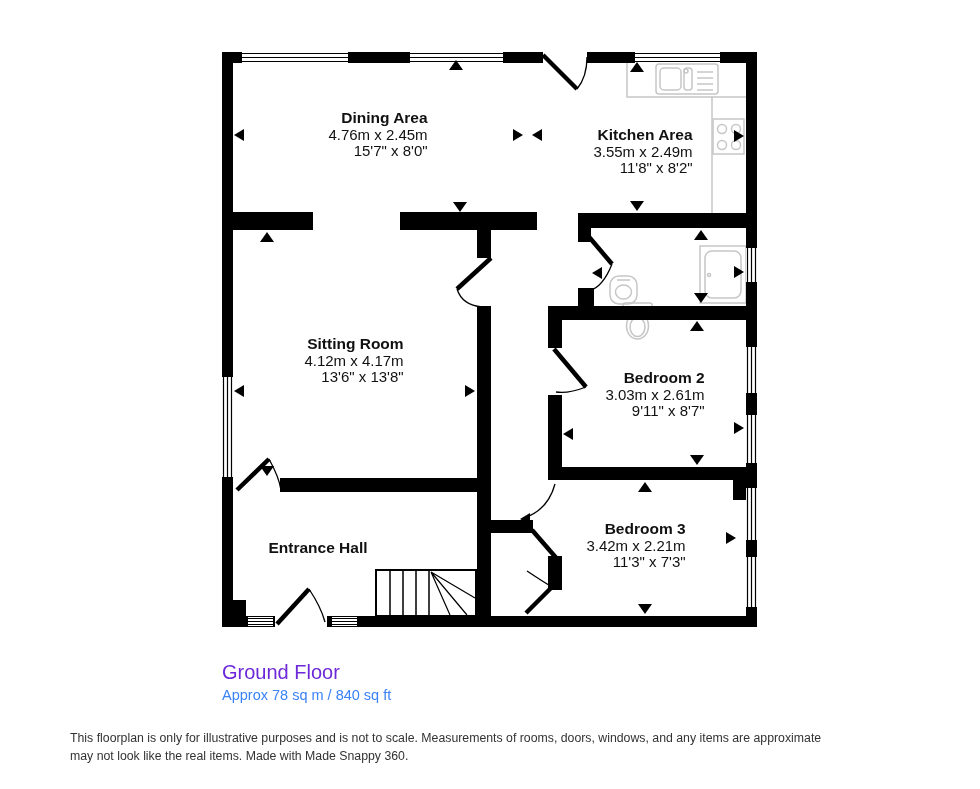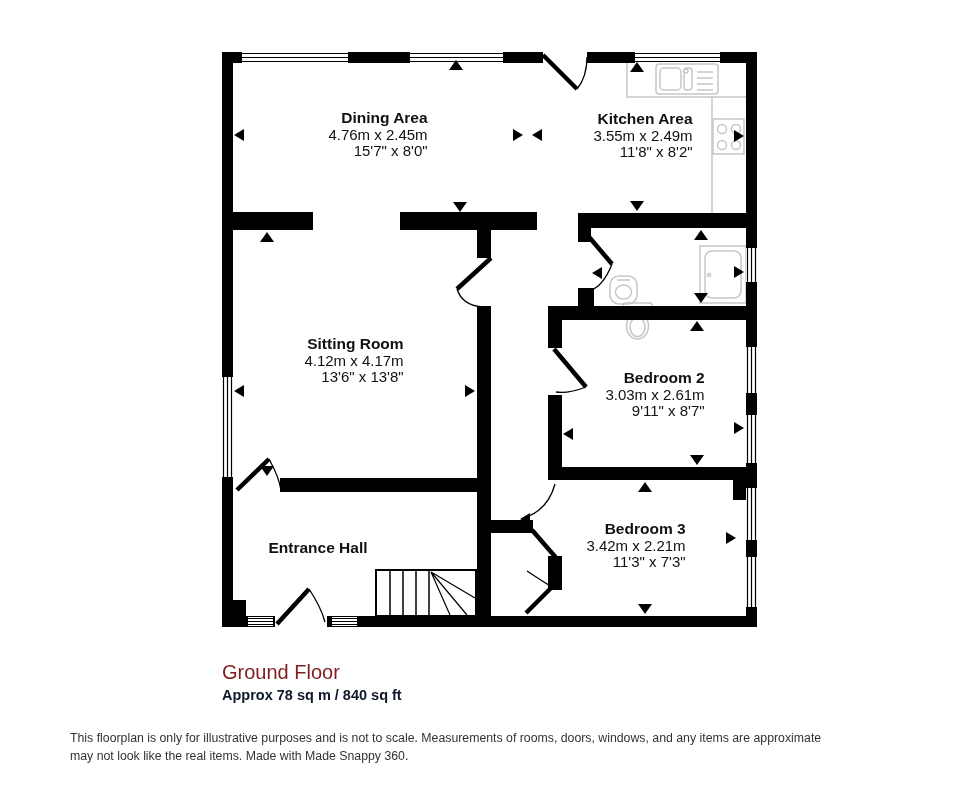--- a/index.html
+++ b/index.html
@@ -2,22 +2,22 @@
 <html><head>
 <meta charset="utf-8">
 <style>
   html,body{margin:0;padding:0;background:#fff;}
   .stage{position:relative;width:980px;height:789px;background:#fff;overflow:hidden;
          font-family:"Liberation Sans",sans-serif;}
   .layer{position:absolute;left:0;top:0;width:980px;height:789px;}
   .room-label{position:absolute;transform:translate(-50%,-50%);text-align:right;
               white-space:nowrap;color:#111;z-index:4;line-height:16.5px;font-size:15px;}
   .room-label .rn{font-weight:bold;font-size:15.5px;}
-  .floor-title{position:absolute;left:222px;top:661px;font-size:20px;color:#7f1d1d;z-index:4;}
-  .floor-area{position:absolute;left:222px;top:687px;font-size:14.5px;font-weight:bold;color:#0f172a;z-index:4;}
+  .floor-title{position:absolute;left:222px;top:661px;font-size:20px;color:#6d28d9;z-index:4;}
+  .floor-area{position:absolute;left:222px;top:687px;font-size:14.5px;font-weight:normal;color:#3b82f6;z-index:4;}
   .disclaimer{position:absolute;left:50%;transform:translateX(-50%);top:730px;width:840px;
               text-align:left;font-size:12.3px;line-height:17.5px;color:#333;z-index:4;}
 </style>
 </head>
 <body>
 
 <div class="stage">
 
   <svg class="layer" viewBox="0 0 980 789" style="z-index:1">
     <g fill="none" stroke="#c6c6c6" stroke-width="1.5">
@@ -187,21 +187,21 @@
       <polygon points="520,519 530,513 530,525"></polygon>
       <polygon points="736,538 726,532 726,544"></polygon>
     </g>
   </svg>
 
   <div class="room-label" style="left:378px;top:135px">
     <div class="rn">Dining Area</div>
     <div>4.76m x 2.45m</div>
     <div>15'7" x 8'0"</div>
   </div>
-  <div class="room-label" style="left:643px;top:136px">
+  <div class="room-label" style="left:643px;top:152px">
     <div class="rn">Kitchen Area</div>
     <div>3.55m x 2.49m</div>
     <div>11'8" x 8'2"</div>
   </div>
   <div class="room-label" style="left:354px;top:361px">
     <div class="rn">Sitting Room</div>
     <div>4.12m x 4.17m</div>
     <div>13'6" x 13'8"</div>
   </div>
   <div class="room-label" style="left:655px;top:395px">

